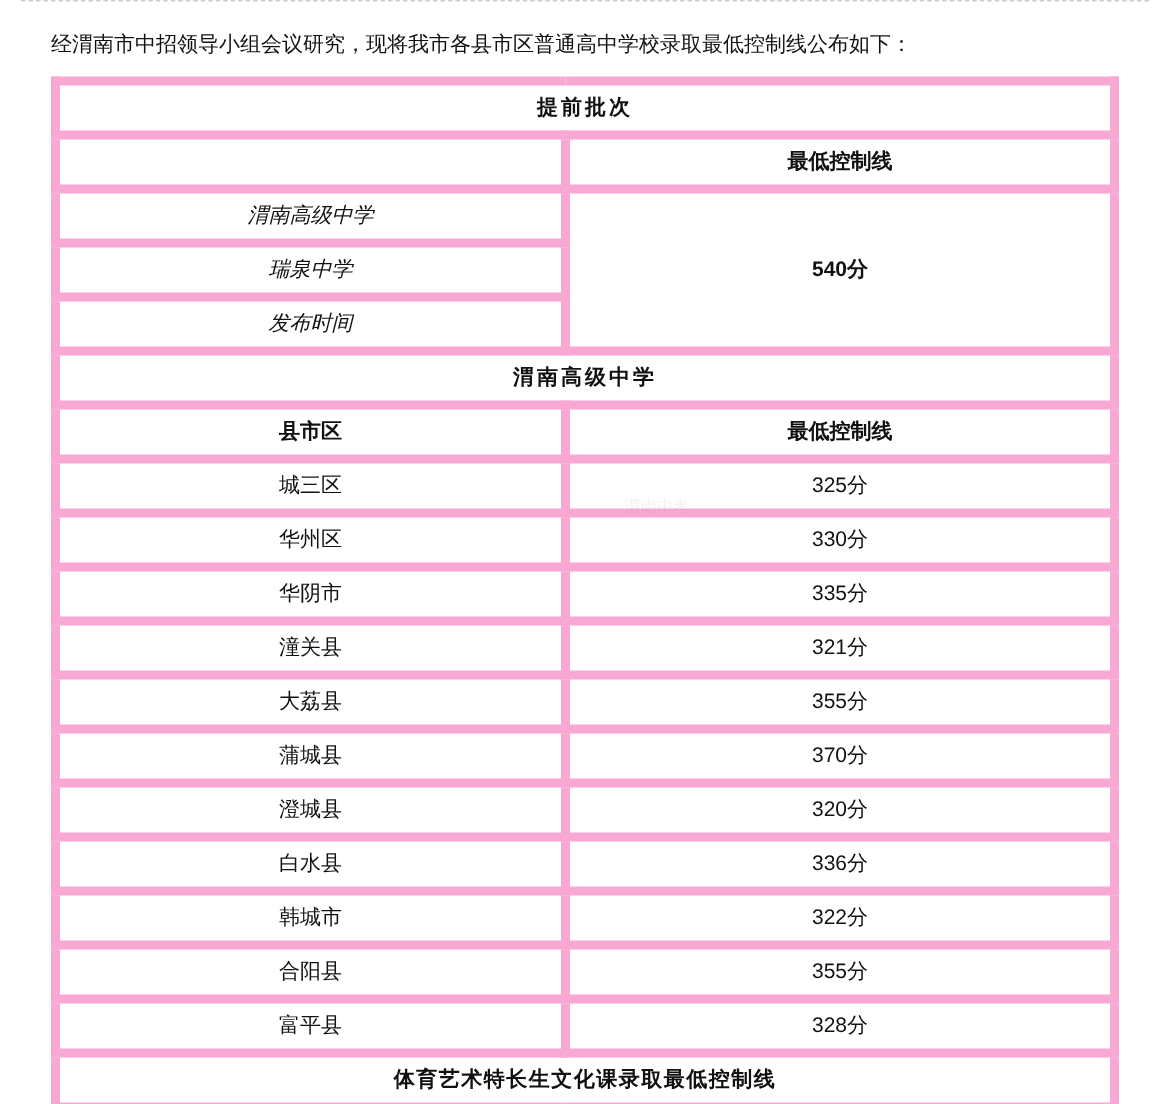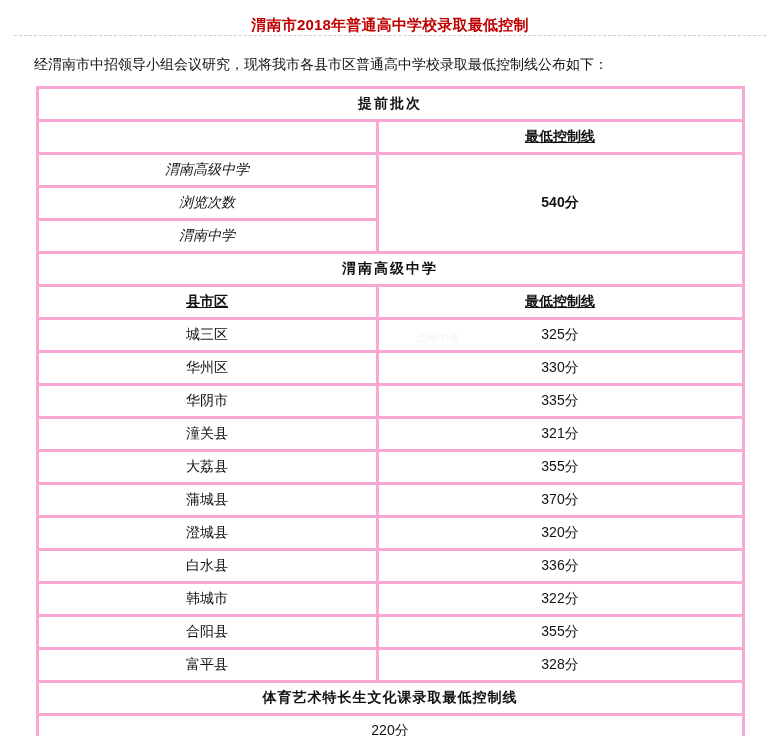--- a/index.html
+++ b/index.html
@@ -45,21 +45,21 @@
     color: #111;
     padding: 20px 0 12px 34px;
   }
   table.score-table {
     border-collapse: collapse;
     width: 708px;
     margin: 0 auto;
     table-layout: fixed;
   }
   table.score-table td {
-    border: 3px solid #f9a8d4;
+    border: 6px solid #f9a8d4;
     text-align: center;
     font-size: 14px;
     color: #111;
     padding: 6px 2px;
     background: transparent;
   }
   td.section-title {
     font-size: 21px;
     font-weight: bold;
     letter-spacing: 2px;
@@ -67,21 +67,20 @@
   }
   td.section-title-2 {
     font-size: 21px;
     font-weight: bold;
     letter-spacing: 2px;
     padding: 7px 2px;
   }
   td.col-head {
     font-weight: bold;
     font-size: 14px;
-    text-decoration: underline;
   }
   td.school-name {
     font-size: 14px;
     font-style: italic;
   }
   td.merged-score {
     font-size: 14px;
     vertical-align: middle;
     font-weight: bold;
   }
@@ -109,21 +108,20 @@
     text-align: right;
   }
   .left-col { width: 340px; }
   .right-col { width: 366px; }
 </style>
 </head>
 <body>
 
 <div class="page">
 
-  <div class="doc-title">渭南市2018年普通高中学校录取最低控制</div>
 
 
   <div class="divider"></div>
 
   <div class="intro">经渭南市中招领导小组会议研究，现将我市各县市区普通高中学校录取最低控制线公布如下：</div>
 
   <table class="score-table">
     <colgroup>
       <col class="left-col">
       <col class="right-col">
@@ -134,24 +132,24 @@
       </tr>
       <tr>
         <td></td>
         <td class="col-head">最低控制线</td>
       </tr>
       <tr>
         <td class="school-name">渭南高级中学</td>
         <td class="merged-score" rowspan="3">540分</td>
       </tr>
       <tr>
-        <td class="school-name">浏览次数</td>
-      </tr>
-      <tr>
-        <td class="school-name">渭南中学</td>
+        <td class="school-name">瑞泉中学</td>
+      </tr>
+      <tr>
+        <td class="school-name">发布时间</td>
       </tr>
 
       <tr>
         <td class="section-title-2" colspan="2">渭南高级中学</td>
       </tr>
       <tr>
         <td class="col-head">县市区</td>
         <td class="col-head">最低控制线</td>
       </tr>
 

